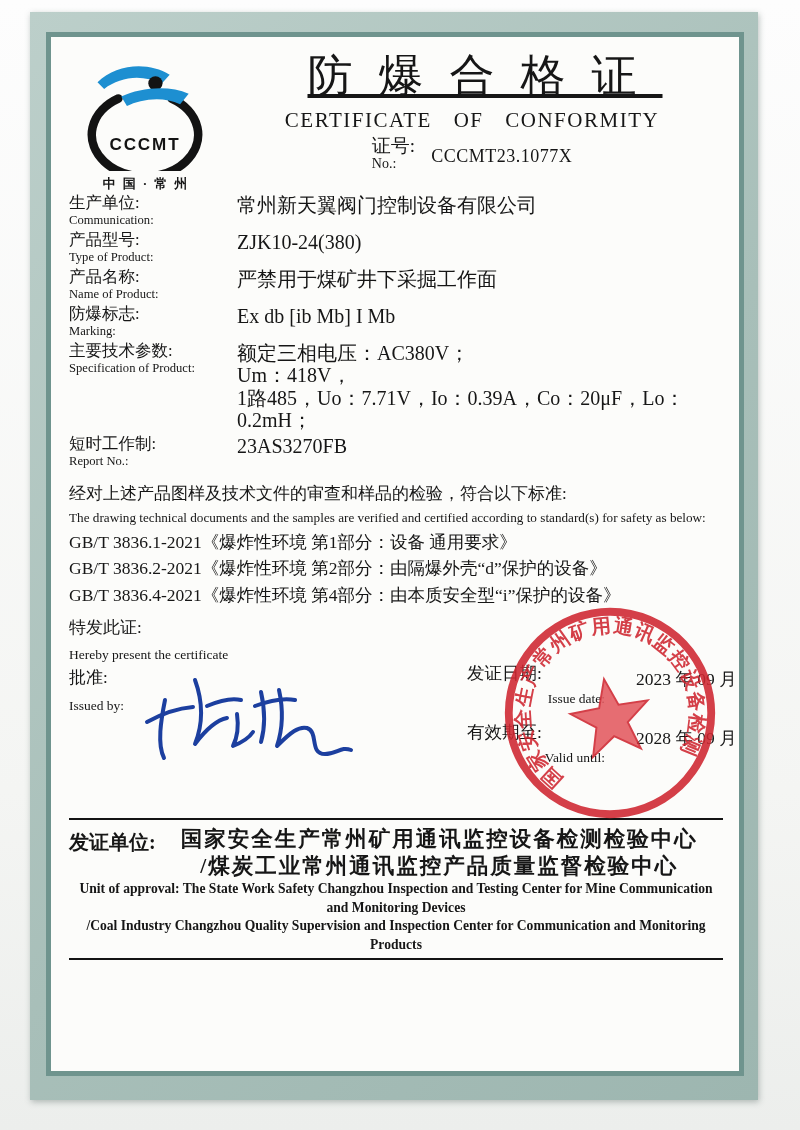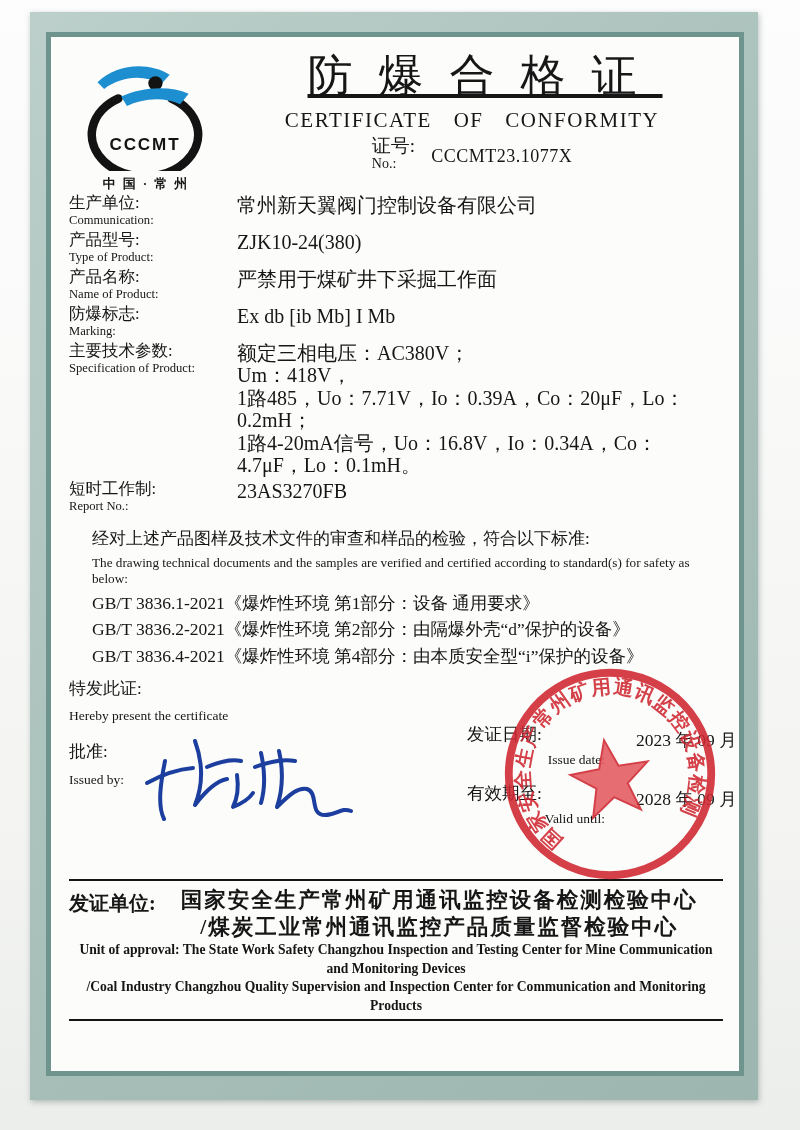--- a/index.html
+++ b/index.html
@@ -25,30 +25,30 @@
   .certno-val{font-size:18px;padding-top:9px;letter-spacing:.5px;}
 
   
   .frow{display:grid;grid-template-columns:168px 1fr;margin-bottom:2px;}
   .flab .cn{font-size:16.5px;line-height:20px;}
   .flab .en{font-size:12.6px;line-height:15px;}
   .fval{font-size:20px;line-height:22.5px;padding-top:1px;}
   .fval span{display:block;}
 
   
-  .stds{margin-top:13px;margin-left:23px;}
+  .stds{margin-top:13px;}
   .stds .icn{font-size:17px;margin-bottom:5px;}
   .stds .ien{font-size:13.2px;margin-bottom:3px;}
   .stds .item{font-size:17.5px;line-height:26.5px;}
 
   
   .sign{position:relative;height:198px;margin-top:8px;}
   .present-cn{font-size:17px;}
   .present-en{font-size:13.5px;margin-top:8px;}
-  .approve-cn{font-size:17px;margin-top:16px;}
+  .approve-cn{font-size:17px;margin-top:3px;}
   .approve-en{font-size:13.5px;margin-top:9px;}
   .sig-svg{position:absolute;left:68px;top:46px;width:235px;height:125px;}
   .dates{position:absolute;left:398px;top:46px;width:295px;}
   .drow{display:grid;grid-template-columns:142px 1fr;margin-bottom:14px;gap:17px;}
   .dlab .cn{font-size:17.5px;line-height:22px;}
   .dlab .en{font-size:13.5px;line-height:17px;text-align:right;padding-right:4px;margin-top:6px;}
   .dval{font-size:17.5px;padding-top:5px;padding-left:10px;white-space:nowrap;}
   .stamp-svg{position:absolute;left:428px;top:-16px;width:226px;height:226px;opacity:.88;transform:rotate(-10deg);}
 
   hr.rule{border:none;border-top:2.5px solid #141414;margin:4px 0 6px 0;}
@@ -120,21 +120,20 @@
       </div>
       <div class="frow">
         <div class="flab">
             <div class="cn">主要技术参数:</div>
             <div class="en">Specification of Product:</div>
           </div>
         <div class="fval">
           <span>额定三相电压：AC380V；</span>
           <span>Um：418V，</span>
           <span>1路485，Uo：7.71V，Io：0.39A，Co：20μF，Lo：0.2mH；</span>
-          <span>1路4-20mA信号，Uo：16.8V，Io：0.34A，Co：4.7μF，Lo：0.1mH。</span>
         </div>
       </div>
       <div class="frow">
         <div class="flab">
             <div class="cn">短时工作制:</div>
             <div class="en">Report No.:</div>
           </div>
         <div class="fval">23AS3270FB</div>
       </div>
 

